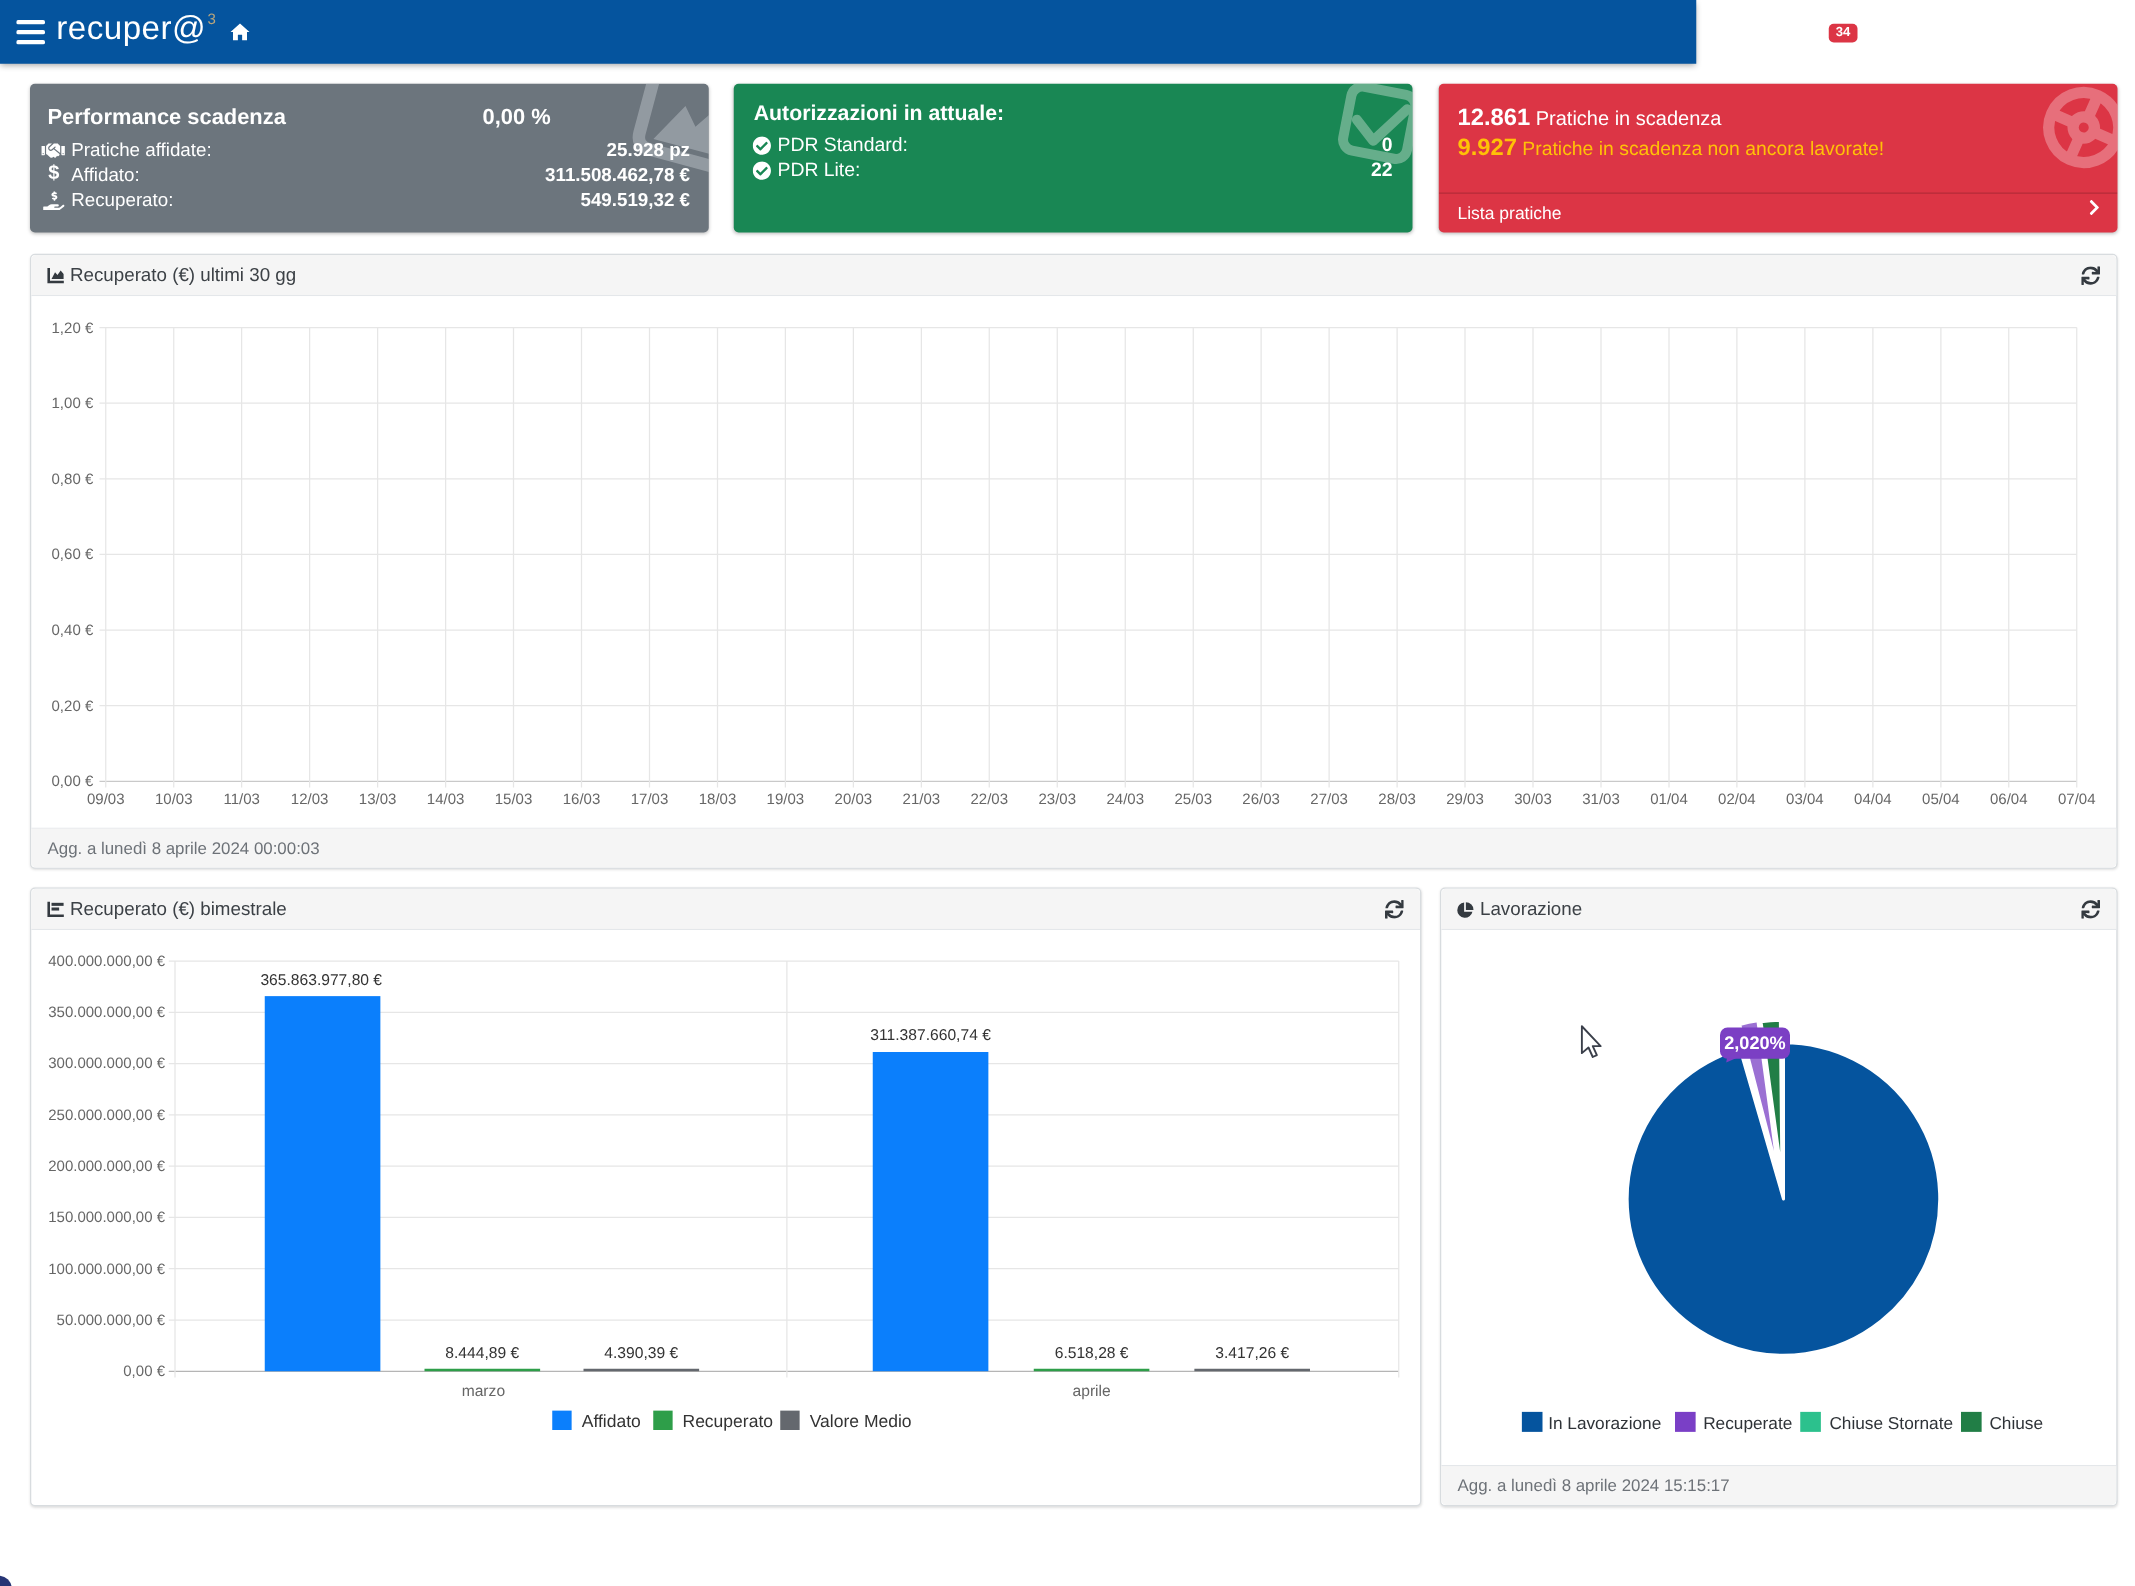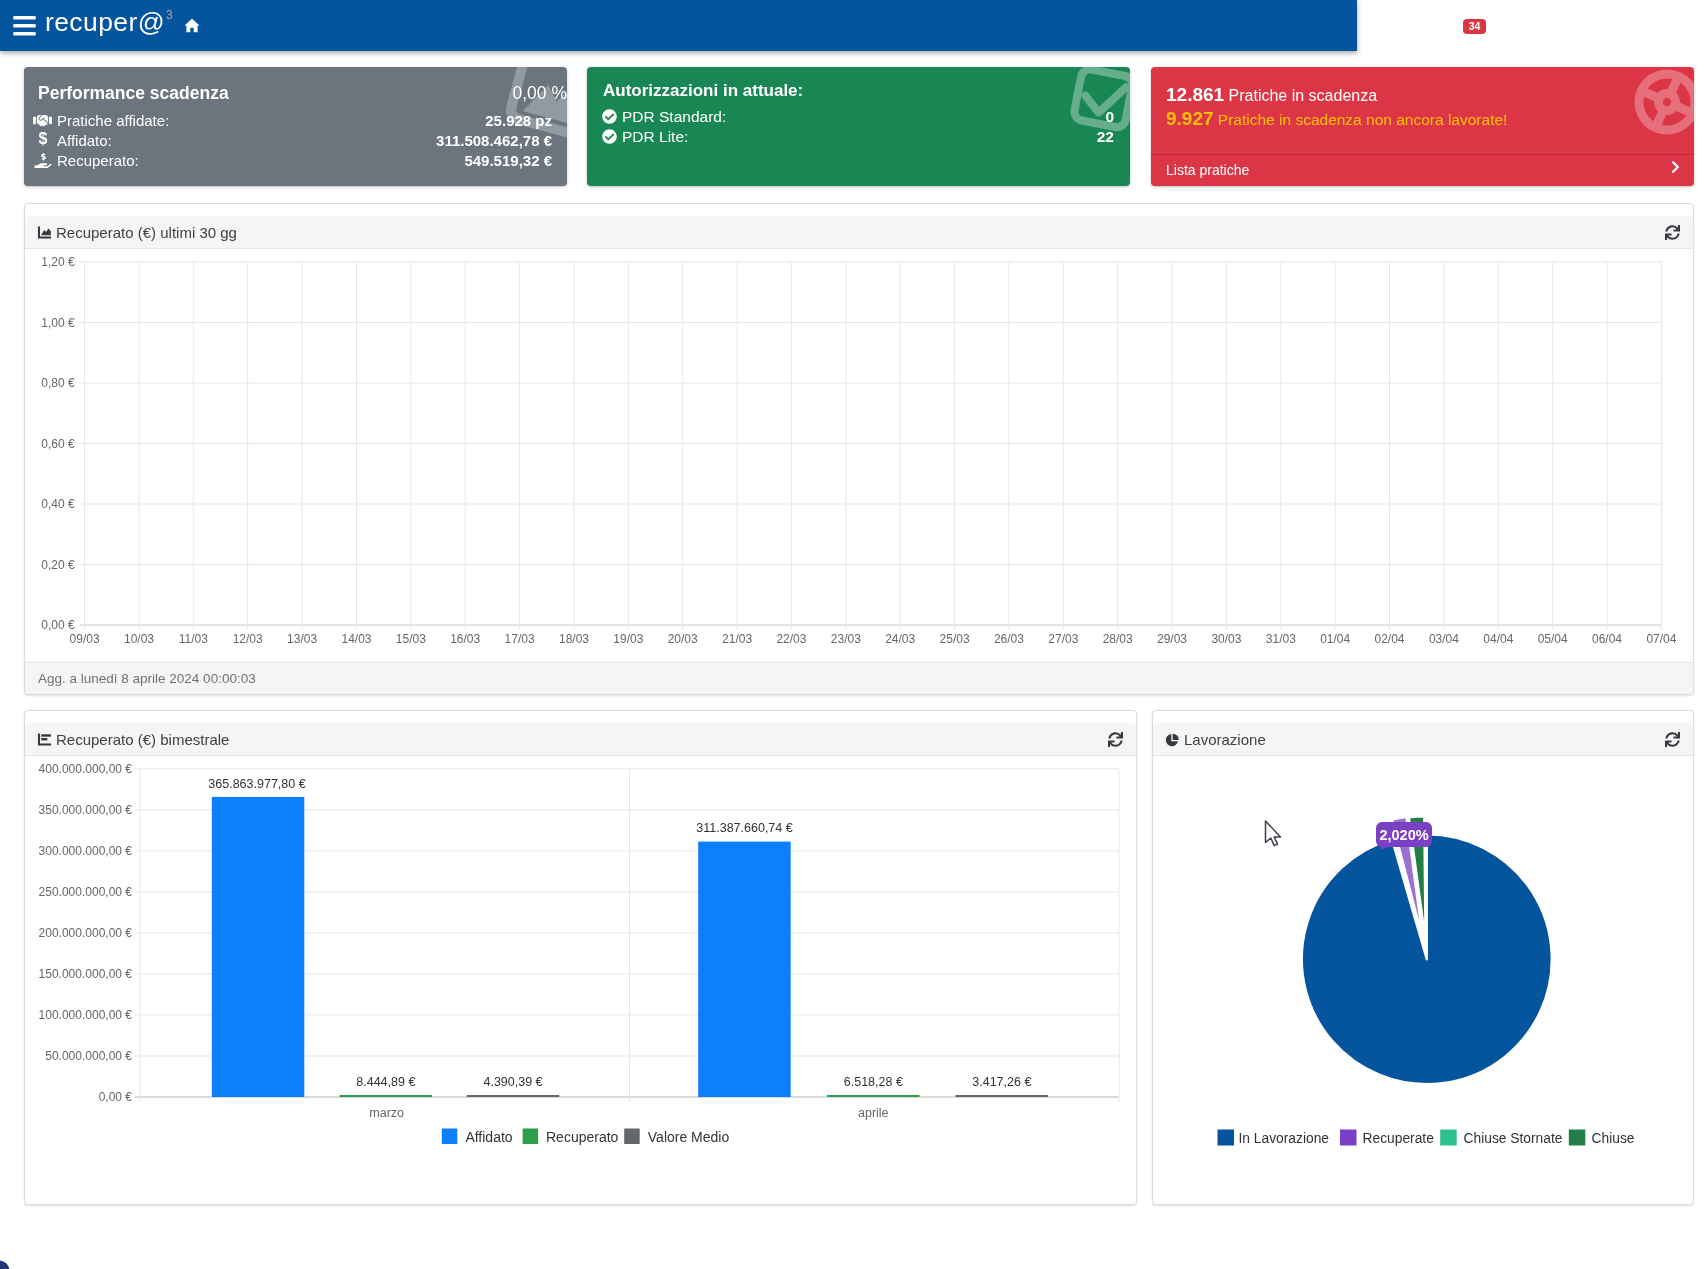--- a/index.html
+++ b/index.html
@@ -7,21 +7,21 @@
 .abs { position:absolute; }
 .nav { position:absolute; left:0; top:0; width:1357px; height:51px; background:#05549e;
   box-shadow:0 2px 5px rgba(0,0,0,0.35); }
 .logo { position:absolute; left:45px; top:7px; color:#fff; font-size:26.5px; letter-spacing:0.4px; font-weight:400; }
 .logo sup { font-size:12px; color:#b9a57c; position:relative; top:-2px; left:1px; }
 .card { position:absolute; top:67px; height:119px; border-radius:4px; color:#fff; overflow:hidden;
   box-shadow:0 1px 3px rgba(0,0,0,0.25); }
 .panel { position:absolute; background:#fff; border:1px solid #d8dcdf; border-radius:4px;
   box-shadow:0 1px 2px rgba(0,0,0,0.12); }
 .phead { position:absolute; left:0; top:0; right:0; height:33px; background:#f5f5f5;
-  border-bottom:1px solid #e4e7ea; border-radius:4px 4px 0 0;margin-top:12px; }
+  border-bottom:1px solid #e4e7ea; border-radius:4px 4px 0 0; }
 .ptitle { position:absolute; left:31px; top:0; height:33px; line-height:33px; font-size:15px; color:#3c4146; }
 .pfoot { position:absolute; left:0; bottom:0; right:0; height:32px; background:#f5f5f5;
   border-top:1px solid #e4e7ea; border-radius:0 0 4px 4px; }
 .ftext { position:absolute; left:13px; top:0; height:32px; line-height:32px; font-size:13.5px; color:#6d7278;text-align:right; }
 .hicon { position:absolute; left:12px; top:9px; }
 .ricon { position:absolute; right:13px; top:9px; }
 </style></head>
 <body>
 
 <div class="nav">
@@ -68,21 +68,21 @@
 </div>
 
 <div class="card" style="left:24px;width:543px;background:#6c757d">
   <svg width="130" height="110" viewBox="0 0 130 110" style="position:absolute;right:-38px;top:-6px;opacity:0.40">
       <g transform="rotate(15 55 50)">
         <path d="M36 4 L36 50 Q36 60 46 61 L126 61" fill="none" stroke="#ced3d8" stroke-width="10"></path>
         <path d="M48 52 L66 20 L78 34 L90 16 L106 34 L108 52 Z" fill="#ced3d8"></path>
       </g>
     </svg>
   <div class="abs" style="left:14px;top:16px;font-size:17.5px;font-weight:bold">Performance scadenza</div>
-  <div class="abs" style="left:362px;top:16px;width:181px;text-align:right;font-size:17.5px;font-weight:normal">0,00&nbsp;%</div>
+  <div class="abs" style="left:362px;top:16px;width:181px;text-align:left;font-size:17.5px;font-weight:bold">0,00&nbsp;%</div>
   <div class="abs" style="left:9px;top:46px"><svg width="19" height="15" viewBox="0 0 640 512">
         <path fill="#ffffff" d="M434.7 64h-85.9c-8 0-15.7 3-21.6 8.4l-98.3 90c-.1.1-.2.3-.3.4-16.6 15.6-16.3 40.5-2.1 56 12.7 13.9 39.4 17.6 56.1 2.7.1-.1.3-.1.4-.2l79.9-73.2c6.5-5.9 16.7-5.5 22.6 1 6 6.5 5.5 16.6-1 22.6l-26.1 23.9L504 313.8c2.9 2.4 5.5 5 7.9 7.7V128l-54.6-54.6c-5.9-6-14.1-9.4-22.6-9.4zM544 128.2v223.9c0 17.7 14.3 32 32 32h64V128.2h-96zm48 223.9c-8.8 0-16-7.2-16-16s7.2-16 16-16 16 7.2 16 16-7.2 16-16 16zM0 384h64c17.7 0 32-14.3 32-32V128.2H0V384zm48-63.9c8.8 0 16 7.2 16 16s-7.2 16-16 16-16-7.2-16-16 7.2-16 16-16zm435.9 18.6L334.6 217.5l-30 27.5c-29.7 27.1-75.2 24.5-101.7-4.4-26.9-29.4-24.8-74.9 4.4-101.7L289.1 64h-83.8c-8.5 0-16.6 3.4-22.6 9.4L128 128v223.9h18.3l90.5 81.9c27.4 22.3 67.7 18.1 90-9.3l.2-.2 17.9 15.5c15.9 13 39.4 10.5 52.3-5.4l31.4-38.6 5.4 4.4c13.7 11.1 33.9 9.1 45-4.7l9.5-11.7c11.2-13.8 9.1-33.9-4.6-45.1z"></path>
       </svg></div>
   <div class="abs" style="left:33px;top:45px;font-size:15px">Pratiche affidate:</div>
   <div class="abs" style="right:15px;top:45px;font-size:15px;font-weight:bold">25.928 pz</div>
   <div class="abs" style="left:13px;top:63px;font-size:16px;font-weight:bold;width:12px;text-align:center">$</div>
   <div class="abs" style="left:33px;top:65px;font-size:15px">Affidato:</div>
   <div class="abs" style="right:15px;top:65px;font-size:15px;font-weight:bold">311.508.462,78 €</div>
   <div class="abs" style="left:10px;top:86px"><svg width="18" height="15" viewBox="0 0 576 512">
         <path fill="#ffffff" d="M271.06 144.3l54.27 14.3a8.59 8.59 0 0 1 6.63 8.1c0 4.6-4.09 8.4-9.12 8.4h-35.6a30 30 0 0 1-11.19-2.2c-5.24-2.2-11.28-1.7-15.3 2l-19 17.5a11.68 11.68 0 0 0-2.25 2.66 11.42 11.42 0 0 0 3.88 15.74 111.49 111.49 0 0 0 40.55 14.1v16.1c0 8.84 7.16 16 16 16h16c8.84 0 16-7.16 16-16v-15.7c32.62-3.35 57.15-31.45 54.81-64.31-1.7-23.73-18.69-43.98-41.8-50.07l-54.27-14.3a8.59 8.59 0 0 1-6.63-8.1c0-4.6 4.09-8.4 9.12-8.4h35.6a30 30 0 0 1 11.19 2.2c5.24 2.2 11.28 1.7 15.3-2l19-17.5A11.31 11.31 0 0 0 372 60.1a11.43 11.43 0 0 0-3.88-15.75 111.49 111.49 0 0 0-40.55-14.1V16c0-8.84-7.16-16-16-16h-16c-8.84 0-16 7.16-16 16v15.7c-32.62 3.35-57.15 31.45-54.81 64.31 1.7 23.73 18.69 43.98 41.8 50.07zM568 372.3c-11-8.2-26.4-7.1-36.4 1.9l-70.1 63.5a47.9 47.9 0 0 1-32.2 12.3H318a16 16 0 0 1 0-32h73.9c16.4 0 31.1-11.4 33.7-27.6a32 32 0 0 0-31.6-37.4h-160a117.7 117.7 0 0 0-74.1 26.3l-46.5 38.7H16a16 16 0 0 0-16 16v96a16 16 0 0 0 16 16h356.8a95.9 95.9 0 0 0 60.2-21.3l130.4-104.3a32 32 0 0 0 4.6-48.1z"></path>
@@ -299,17 +299,20 @@
 <rect x="64.5" y="384.5" width="16.5" height="16" fill="#05549e"></rect>
       <text x="85.5" y="398.0" font-size="13.8" fill="#2f3338" text-anchor="start" font-weight="normal" font-family="&quot;Liberation Sans&quot;, sans-serif">In Lavorazione</text>
 <rect x="187.0" y="384.5" width="16.5" height="16" fill="#7a3fc6"></rect>
       <text x="209.5" y="398.0" font-size="13.8" fill="#2f3338" text-anchor="start" font-weight="normal" font-family="&quot;Liberation Sans&quot;, sans-serif">Recuperate</text>
 <rect x="287.2" y="384.5" width="16.5" height="16" fill="#2cc18d"></rect>
       <text x="310.5" y="398.0" font-size="13.8" fill="#2f3338" text-anchor="start" font-weight="normal" font-family="&quot;Liberation Sans&quot;, sans-serif">Chiuse Stornate</text>
 <rect x="415.8" y="384.5" width="16.5" height="16" fill="#217e46"></rect>
       <text x="438.5" y="398.0" font-size="13.8" fill="#2f3338" text-anchor="start" font-weight="normal" font-family="&quot;Liberation Sans&quot;, sans-serif">Chiuse</text>
 <path d="M 112.5 76 L 112.5 97.5 L 117.8 93 L 121.2 100.6 L 124.5 99.1 L 121.2 91.9 L 127.5 91.9 Z" fill="#ffffff" stroke="#3a3f4a" stroke-width="1.5" stroke-linejoin="round"></path>
   </svg>
+  <div class="pfoot">
+      <div class="ftext">Agg. a lunedì 8 aprile 2024 15:15:17</div>
+    </div>
 </div>
 
 <svg class="abs" style="left:0;top:1258px" width="14" height="11">
     <circle cx="-1" cy="13" r="10.5" fill="#263575"></circle>
   </svg>
 
 </body></html>

